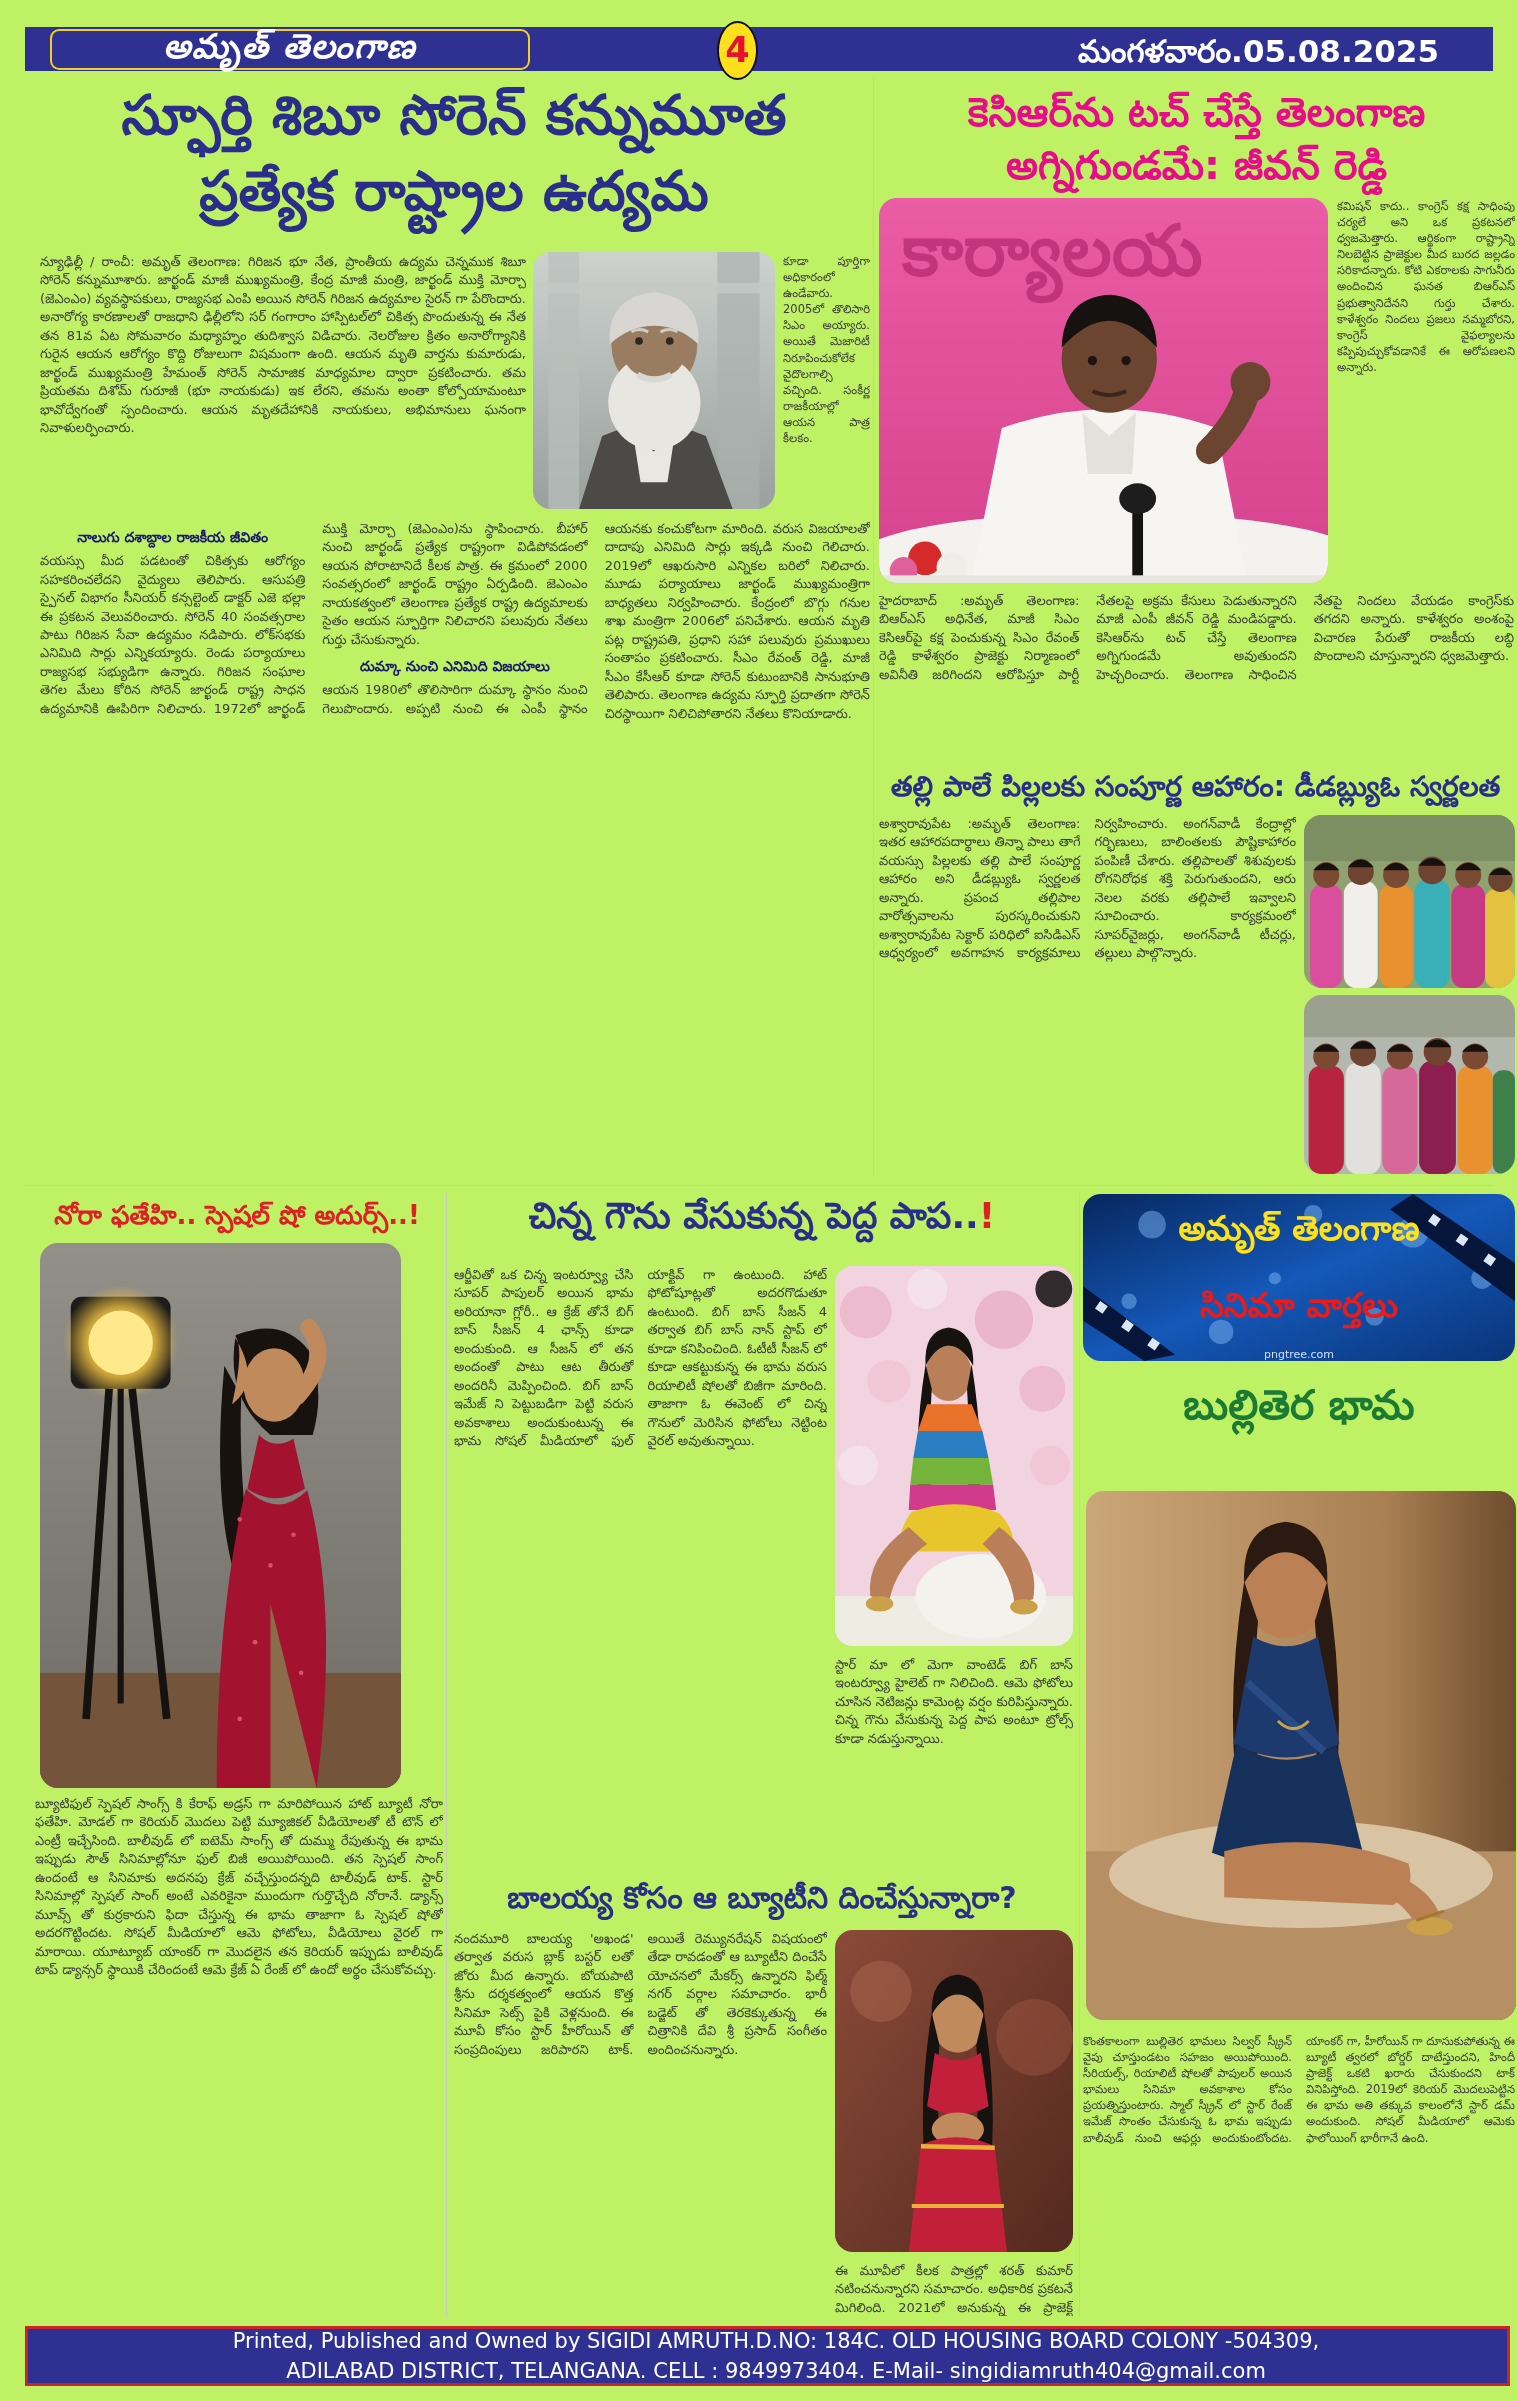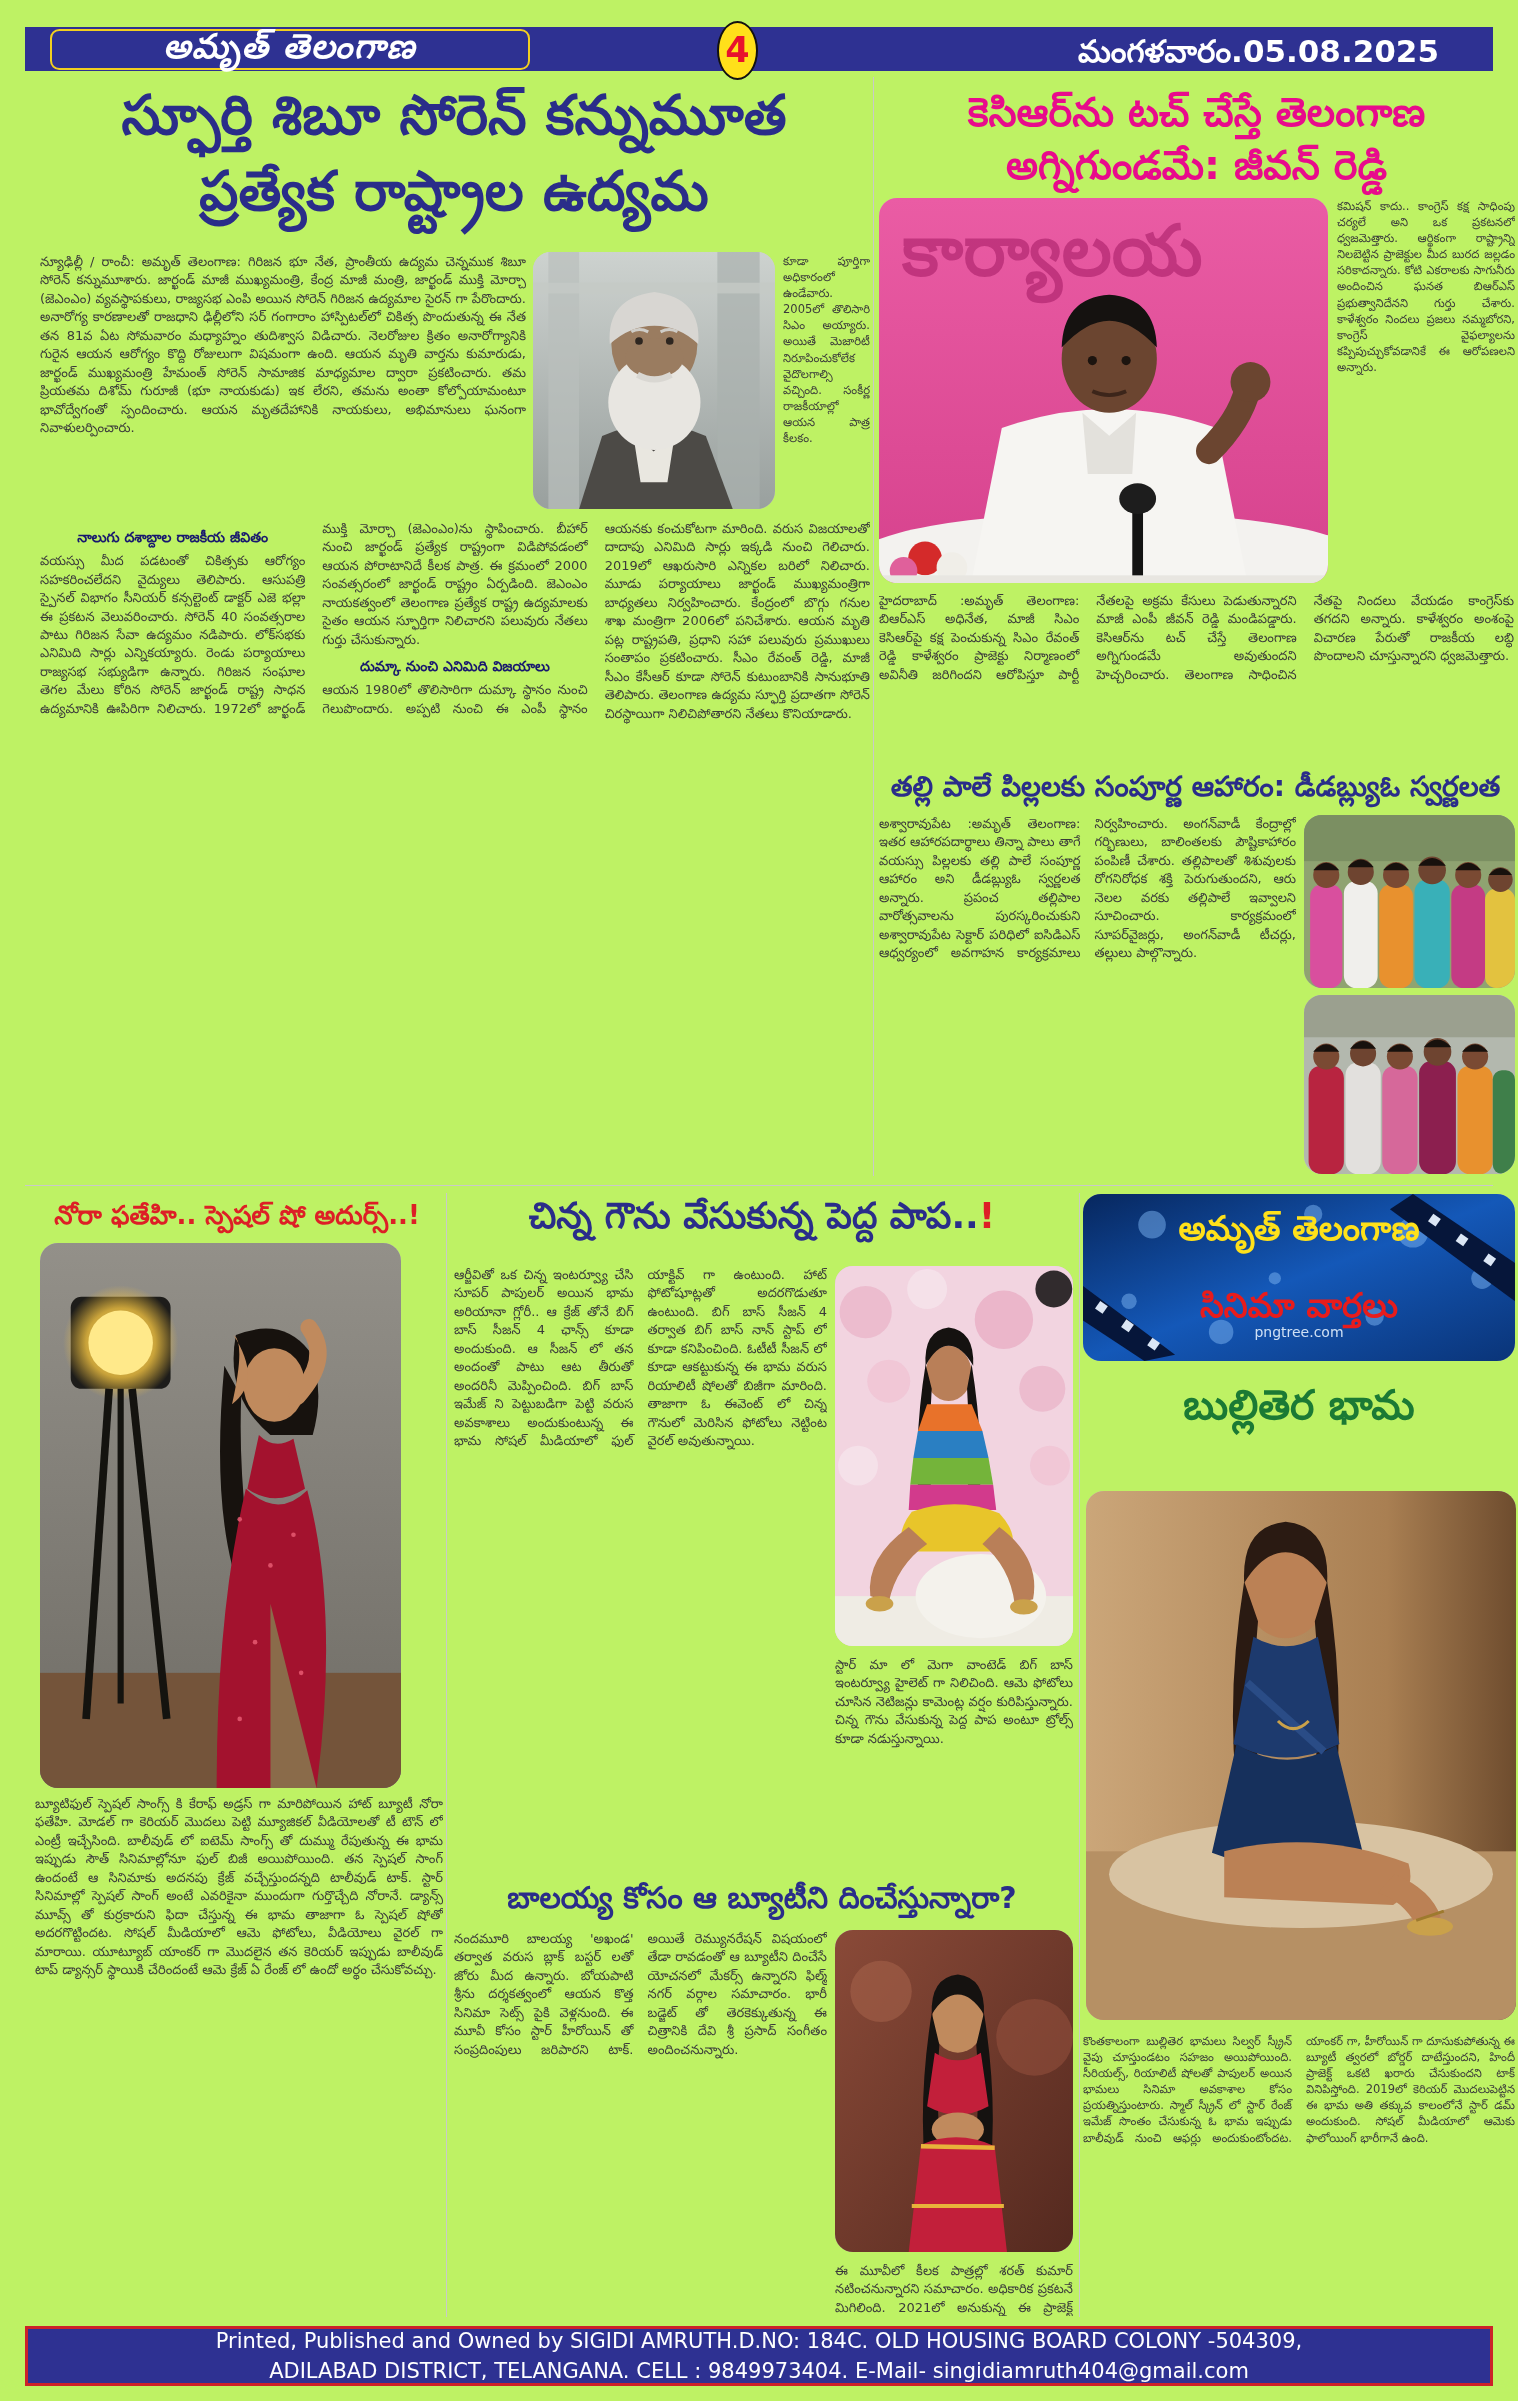--- a/index.html
+++ b/index.html
@@ -19,21 +19,21 @@
   .bang-red{color:#dd1f26;}
   .body-text{font-size:13px;line-height:1.42;text-align:justify;color:#3a3a3a;overflow:hidden;}
   .body-sm{font-size:11.5px;line-height:1.4;text-align:justify;color:#3a3a3a;overflow:hidden;}
   .cols2{column-count:2;column-gap:14px;}
   .cols3{column-count:3;column-gap:17px;}
   .subhead{font-weight:bold;text-align:center;color:#17176e;font-size:14px;margin:7.7px 0 4.6px 0;}
   .photo{overflow:hidden;background:#ccc;border-radius:18px;}
   .photo svg{display:block;width:100%;height:100%;}
   .divider-v{width:0.8px;background:#c9c9c9;}
   .divider-h{height:0.8px;background:#c9c9c9;}
-  .footer-bar{background:#2e3192;border:3.1px solid #cc2229;display:flex;flex-direction:column;align-items:center;justify-content:center;gap:6.1px;}
+  .footer-bar{background:#2e3192;border:3.1px solid #cc2229;display:flex;flex-direction:column;align-items:center;justify-content:center;gap:6.1px;padding-left:17px;}
   .footer-line{color:#ffffff;font-size:21px;text-align:center;white-space:nowrap;}
   p{margin:0 0 7.7px 0;}
 </style>
 </head>
 <body>
 
 <div class="page">
 
   <div class="abs hdr-bar" style="left:25px;top:27px;width:1468px;height:44px;">
     <div class="abs masthead-box" style="left:24.6px;top:2.3px;width:476px;height:37px;">
@@ -317,21 +317,21 @@
         <rect x="18" y="142" width="12" height="12" transform="rotate(35 24 148)"></rect>
         <rect x="52" y="166" width="12" height="12" transform="rotate(35 58 172)"></rect>
         <rect x="86" y="190" width="12" height="12" transform="rotate(35 92 196)"></rect>
         <rect x="452" y="28" width="12" height="12" transform="rotate(35 458 34)"></rect>
         <rect x="488" y="54" width="12" height="12" transform="rotate(35 494 60)"></rect>
         <rect x="524" y="80" width="12" height="12" transform="rotate(35 530 86)"></rect>
       </g>
     </svg>
     <div class="abs" style="left:0;top:14px;width:100%;text-align:center;color:#ffe11a;font-size:34px;font-weight:bold;">అమృత్ తెలంగాణ</div>
     <div class="abs" style="left:0;top:91px;width:100%;text-align:center;color:#e81c1c;font-size:34px;font-weight:bold;">సినిమా వార్తలు</div>
-    <div class="abs" style="left:0;bottom:21px;width:100%;text-align:center;color:#cfe0f5;font-size:14px;">pngtree.com</div>
+    <div class="abs" style="left:0;bottom:0;width:100%;text-align:center;color:#cfe0f5;font-size:11px;">pngtree.com</div>
   </div>
 
   <div class="abs headline-green" style="left:1083px;top:1379px;width:432px;font-size:41px;line-height:1.28;">
     <div>బుల్లితెర భామ</div>
   </div>
   <div class="abs photo" style="left:1086px;top:1491px;width:430px;height:529px;">
     <svg viewBox="0 0 560 690" preserveAspectRatio="none">
       <defs>
         <linearGradient id="g7" x1="0" y1="0" x2="1" y2="0">
           <stop offset="0" stop-color="#cba679"></stop>

